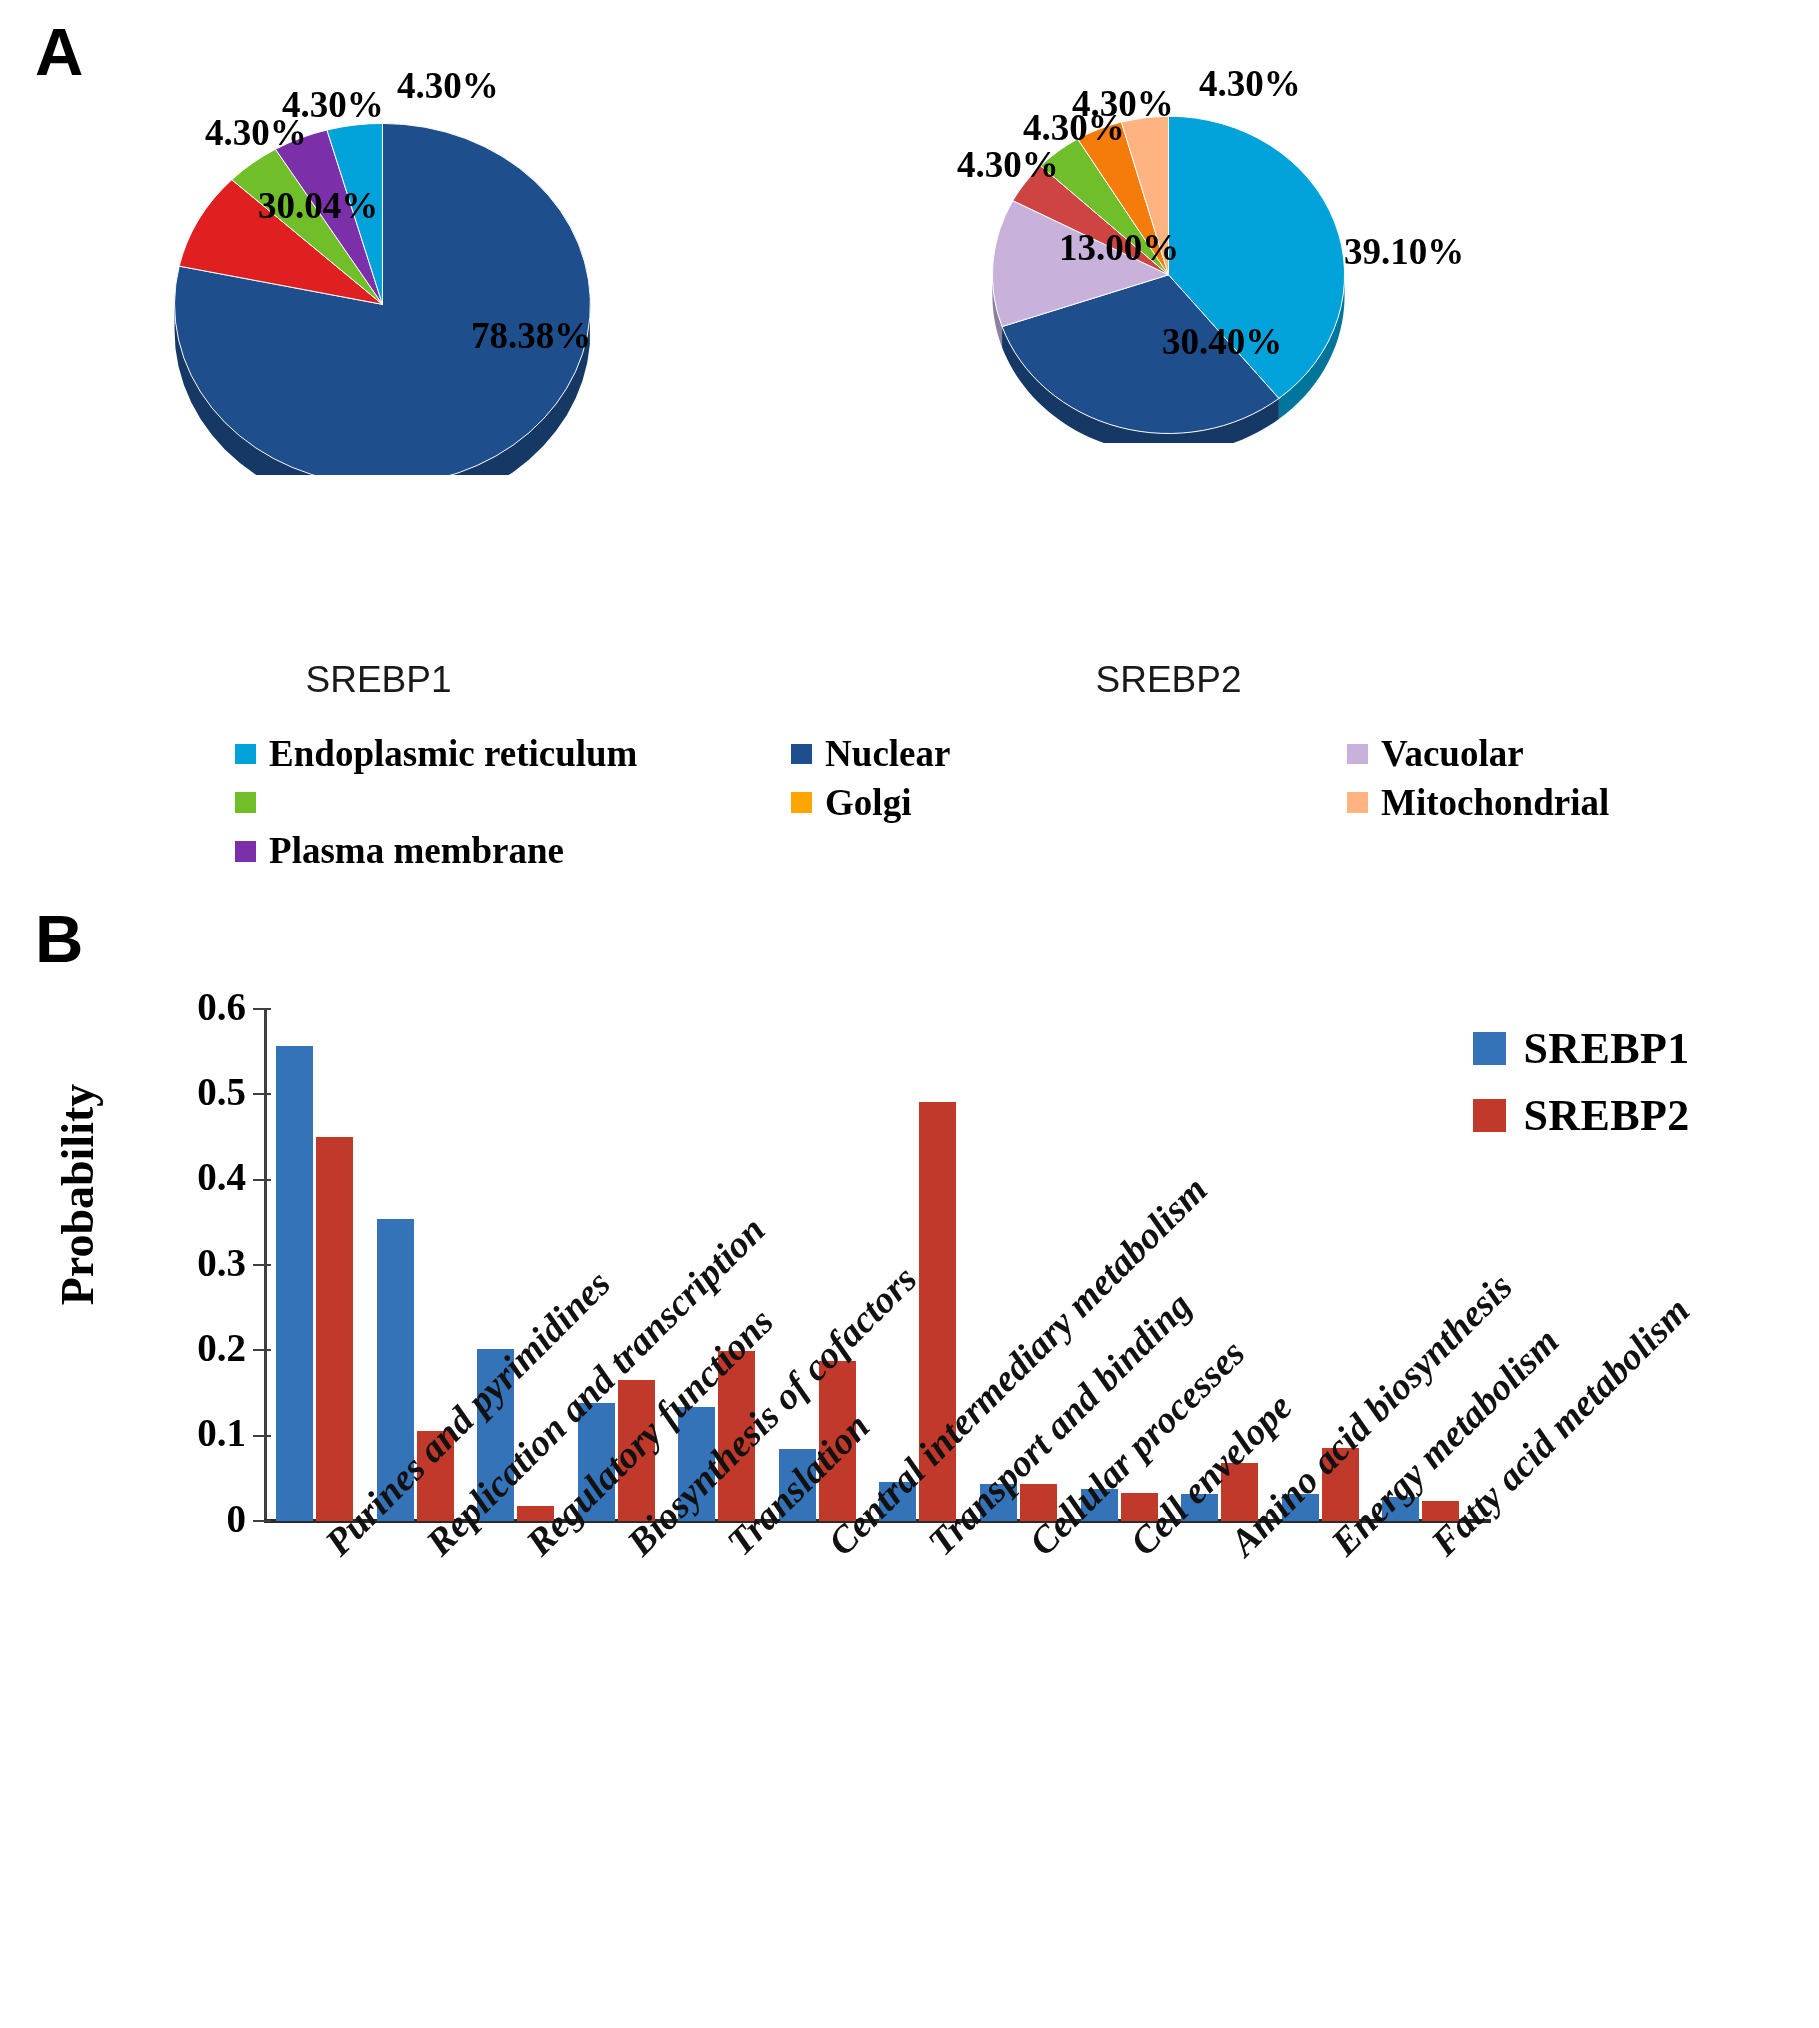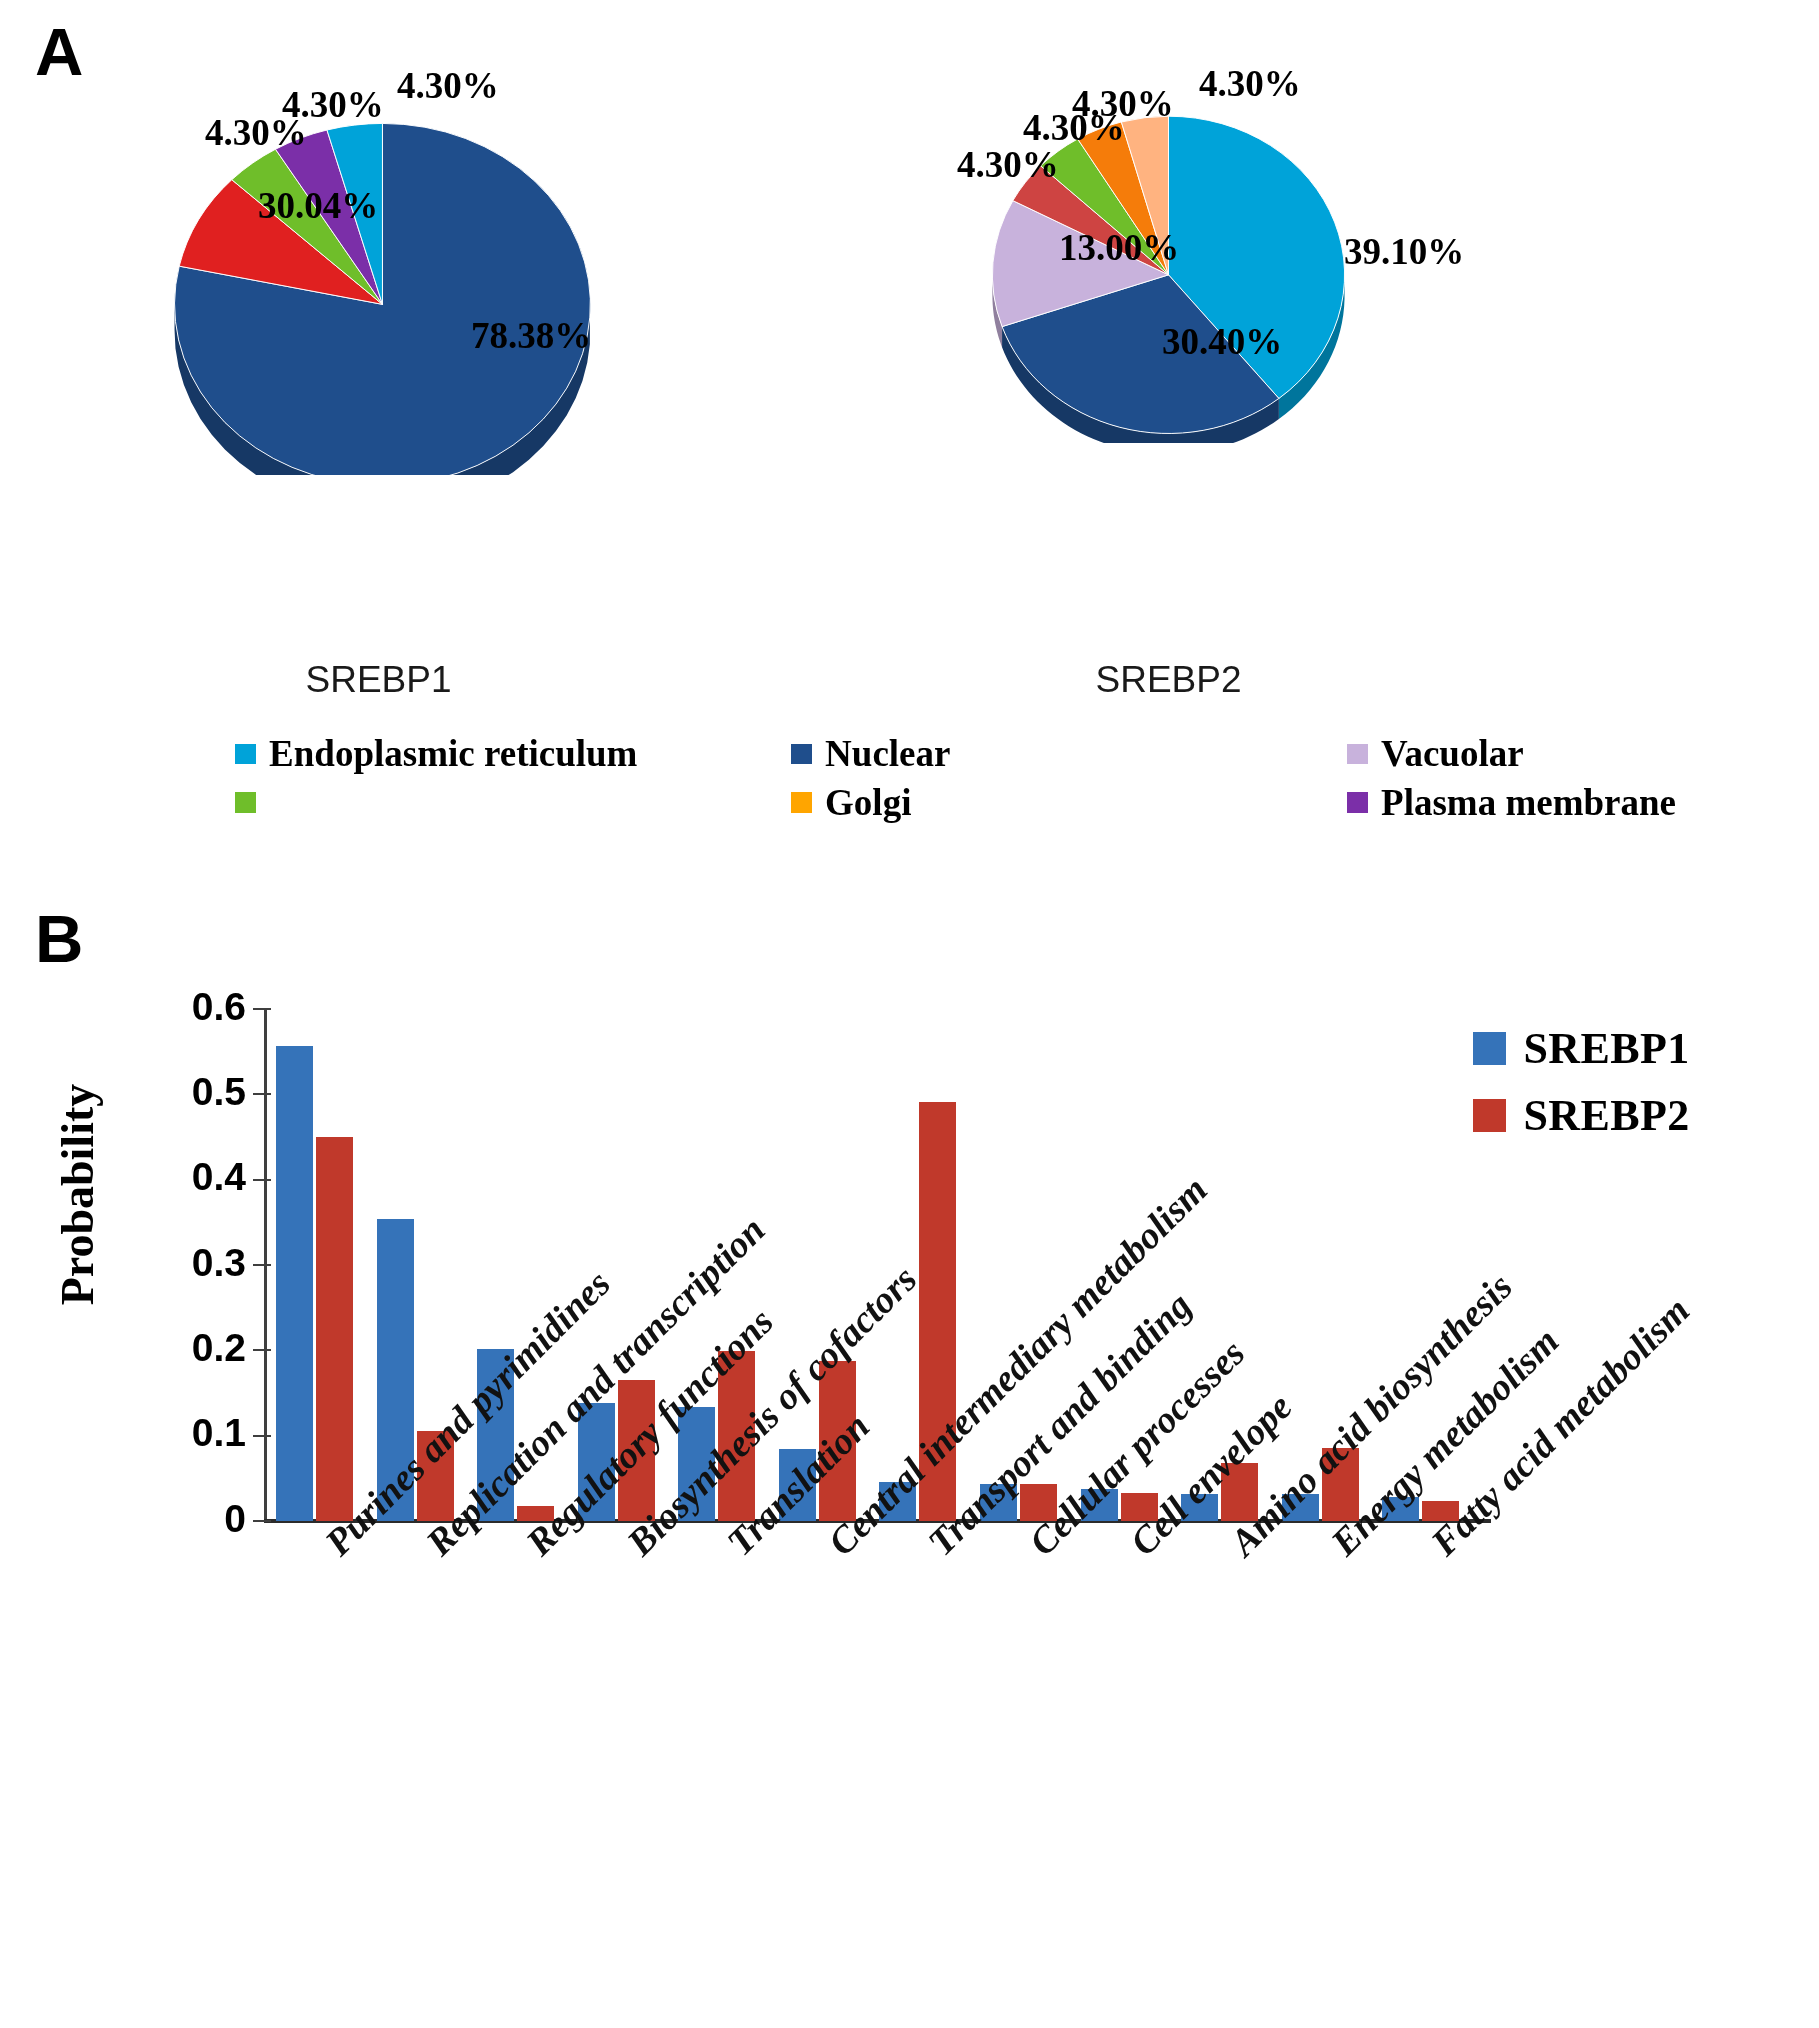--- a/index.html
+++ b/index.html
@@ -45,21 +45,21 @@
   #barchart{position:absolute;left:0;top:977px;width:1819px;height:1048px;}
   #plot-area{
     position:absolute;left:264px;top:32px;
     width:1207px;height:512px;
   }
   #y-axis-line{position:absolute;left:264px;top:32px;width:3.2px;height:512px;background:#3f3f3f;}
   #x-axis-line{position:absolute;left:264px;top:542px;width:1227px;height:4px;background:#2b2b2b;}
   .ytick{position:absolute;left:253px;width:17.5px;height:2.4px;background:#3f3f3f;}
   .ylab{
     position:absolute;right:0;text-align:right;
-    font-family:Liberation Sans, sans-serif;font-weight:bold;
+    font-family:Liberation Serif, serif;font-weight:bold;
     font-size:39px;color:#000;line-height:1;
   }
   #ylab-col{position:absolute;left:119px;top:0;width:127px;height:556px;}
   #yaxis-title{
     position:absolute;left:-105px;top:191px;width:365px;
     transform:rotate(-90deg);text-align:center;
     font-family:"Liberation Serif", serif;font-weight:bold;
     font-size:46px;color:#000;
   }
   .bargroup{position:absolute;bottom:0;display:flex;align-items:flex-end;justify-content:center;gap:2.4px;height:512px;}
@@ -145,20 +145,24 @@
     <span class="leg-txt">Vacuolar</span>
   </div>
   <div class="leg-item">
     <span class="leg-sw" style="background: rgb(111, 190, 42);"></span>
   </div>
   <div class="leg-item">
     <span class="leg-sw" style="background: rgb(255, 165, 0);"></span>
     <span class="leg-txt">Golgi</span>
   </div>
   <div class="leg-item">
+    <span class="leg-sw" style="background: rgb(255, 179, 128);"></span>
+    <span class="leg-txt">Mitochondrial</span>
+  </div>
+  <div class="leg-item">
     <span class="leg-sw" style="background: rgb(123, 47, 168);"></span>
     <span class="leg-txt">Plasma membrane</span>
   </div>
   <div></div>
 </div>
 
 <div class="panel-letter" id="panelB-letter">B</div>
 
 <div id="barchart">
   <div id="yaxis-title">Probability</div>

